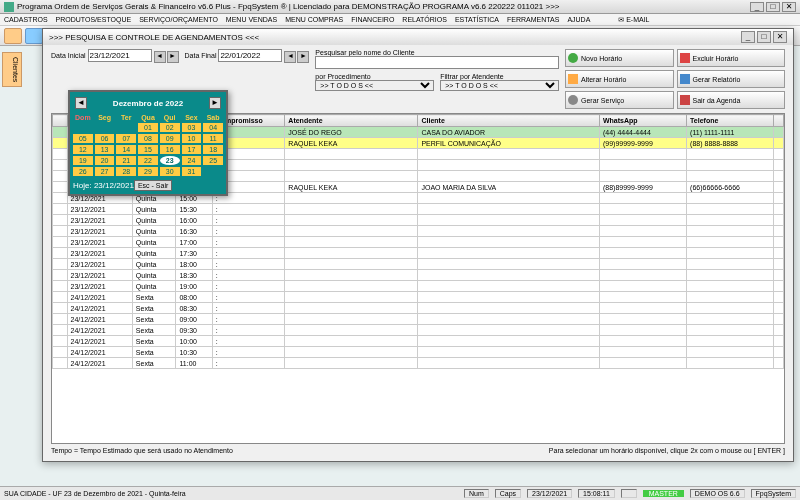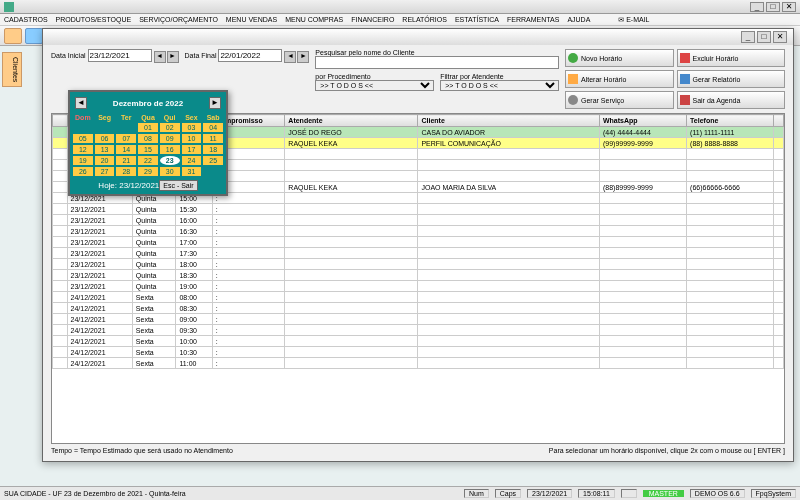--- a/index.html
+++ b/index.html
@@ -49,32 +49,33 @@
 tr.hl-y td { background: #ffff88; }
 .footer-hint { display: flex; justify-content: space-between; font-size: 7px; padding: 3px 0; }
 .calendar { position: absolute; left: 68px; top: 90px; width: 160px; background: #0a8a8a; border: 2px solid #666; box-shadow: 2px 2px 6px rgba(0,0,0,0.4); padding: 3px; font-size: 8px; color: #fff; z-index: 100; }
 .cal-head { display: flex; align-items: center; justify-content: space-between; font-weight: bold; padding: 2px; }
 .cal-head span.nav { background: #ddd; color: #000; width: 12px; height: 12px; text-align: center; cursor: pointer; border: 1px solid #666; }
 .cal-days { display: grid; grid-template-columns: repeat(7,1fr); gap: 2px; margin-top: 3px; }
 .cal-days .dh { color: #ffcc44; font-weight: bold; text-align: center; font-size: 7px; }
 .cal-days .dh.dom { color: #ff6666; }
 .cal-days .d { background: #ffcc44; color: #006666; text-align: center; padding: 1px; cursor: pointer; font-size: 7px; }
 .cal-days .d.sel { background: #fff; border-radius: 50%; font-weight: bold; }
-.cal-foot { margin-top: 4px; display: flex; justify-content: center; align-items: center; }
+.cal-foot { margin-top: 4px; display: flex; justify-content: flex-start; align-items: center; }
 .cal-foot button { font-size: 7px; padding: 1px 3px; background: #ddd; border: 1px solid #666; cursor: pointer; color: #000; }
 .statusbar { position: absolute; bottom: 0; left: 0; right: 0; height: 14px; background: #e8e8e8; border-top: 1px solid #aaa; display: flex; align-items: center; font-size: 7px; padding: 0 4px; gap: 6px; }
 .statusbar .seg { border: 1px inset #ccc; padding: 0 4px; }
 .statusbar .master { background: #4c4; color: #fff; padding: 0 6px; }
 .statusbar .spacer { flex: 1; }
 </style>
 </head>
 <body>
 
 <div class="titlebar">
   <span class="icon"></span>
+  <span>Programa Ordem de Serviços Gerais &amp; Financeiro v6.6 Plus - FpqSystem ® | Licenciado para DEMONSTRAÇÃO PROGRAMA v6.6 220222 011021 &gt;&gt;&gt;</span>
   <div class="ctrls">
     <span>_</span>
     <span>□</span>
     <span>✕</span>
   </div>
 </div>
 
 <div class="menubar" id="menubar">
     <span>CADASTROS</span>
     <span>PRODUTOS/ESTOQUE</span>
@@ -113,20 +114,21 @@
     <div class="tbtn g"></div>
     <div class="tbtn "></div>
     <div class="tbtn b"></div>
     <div class="tbtn g"></div>
   </div>
 
 <div class="sidebar-tab">Clientes</div>
 
 <div class="window">
   <div class="win-title">
+    <span>&gt;&gt;&gt; PESQUISA E CONTROLE DE AGENDAMENTOS &lt;&lt;&lt;</span>
     <div class="wct">
       <span>_</span>
       <span>□</span>
       <span>✕</span>
     </div>
   </div>
   <div class="win-body">
     <div class="top-controls">
       <div class="date-block">
         <label>Data Inicial</label>

